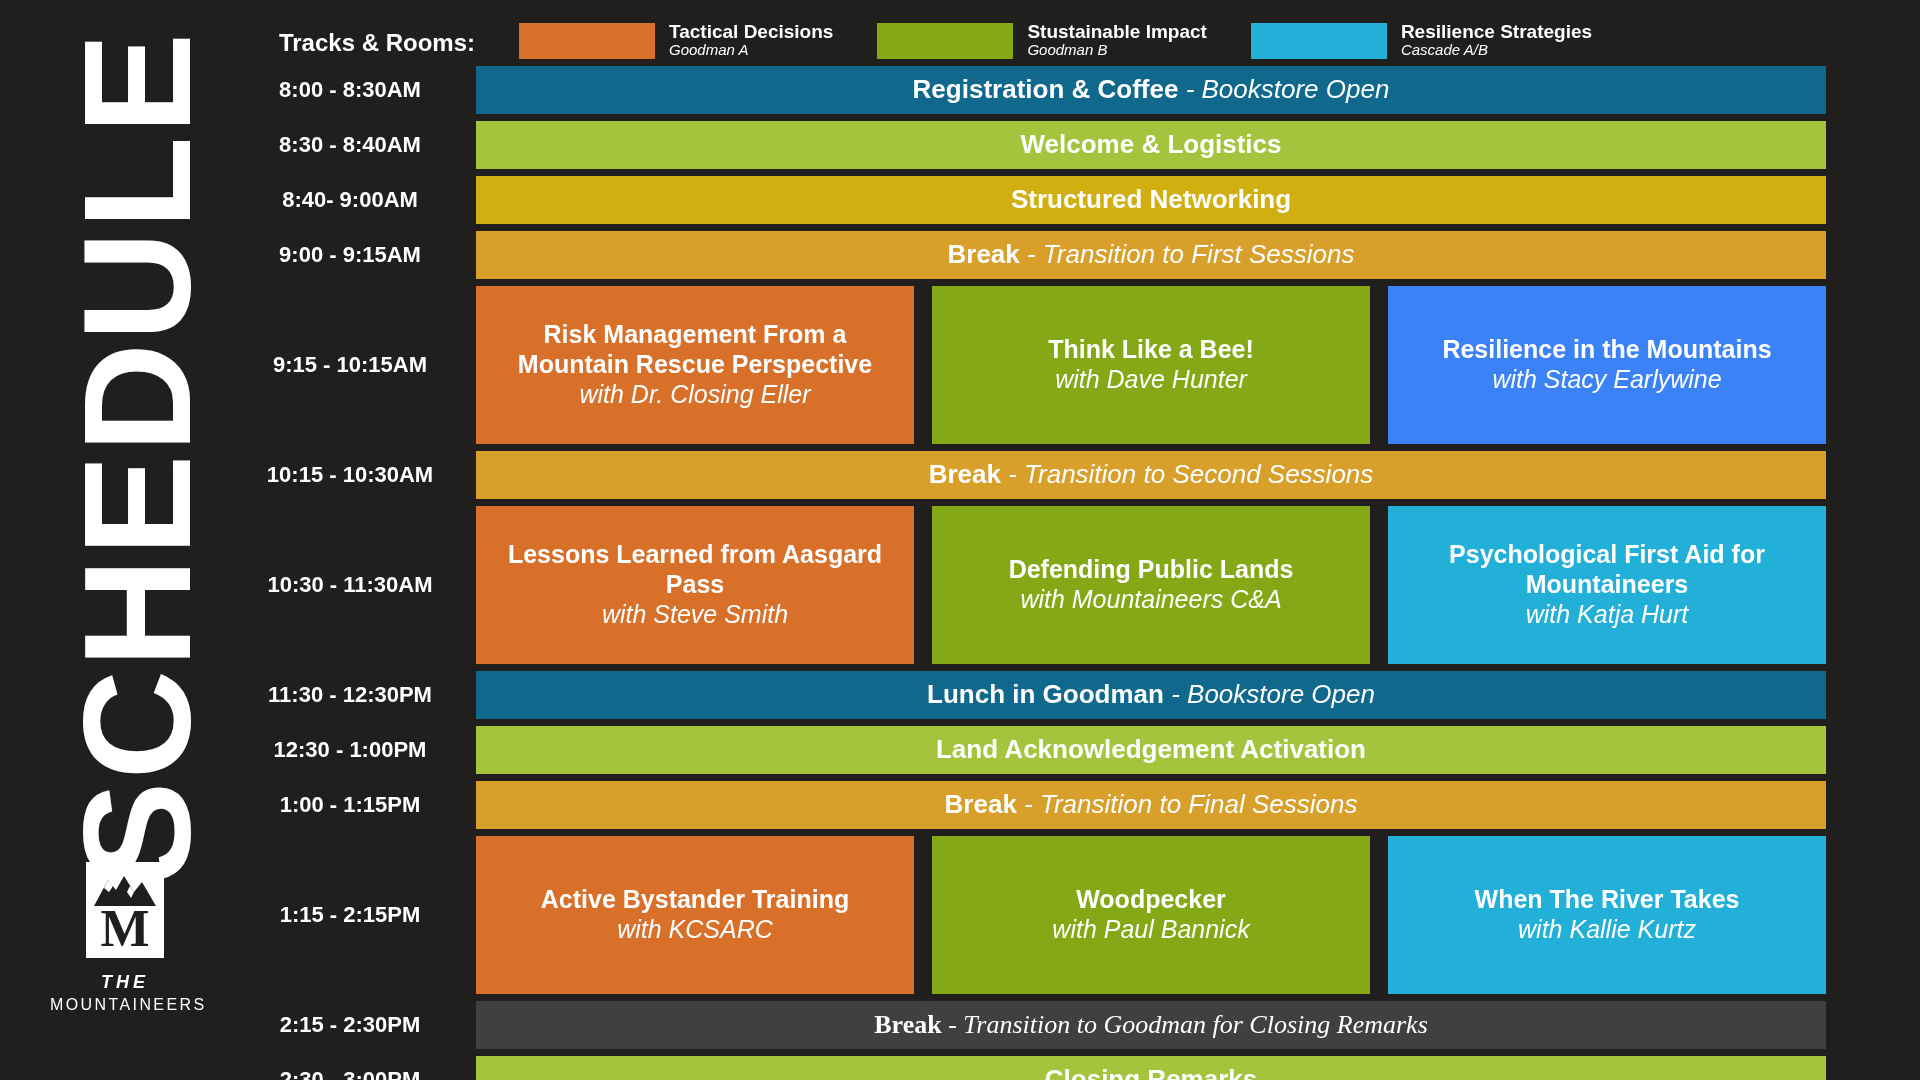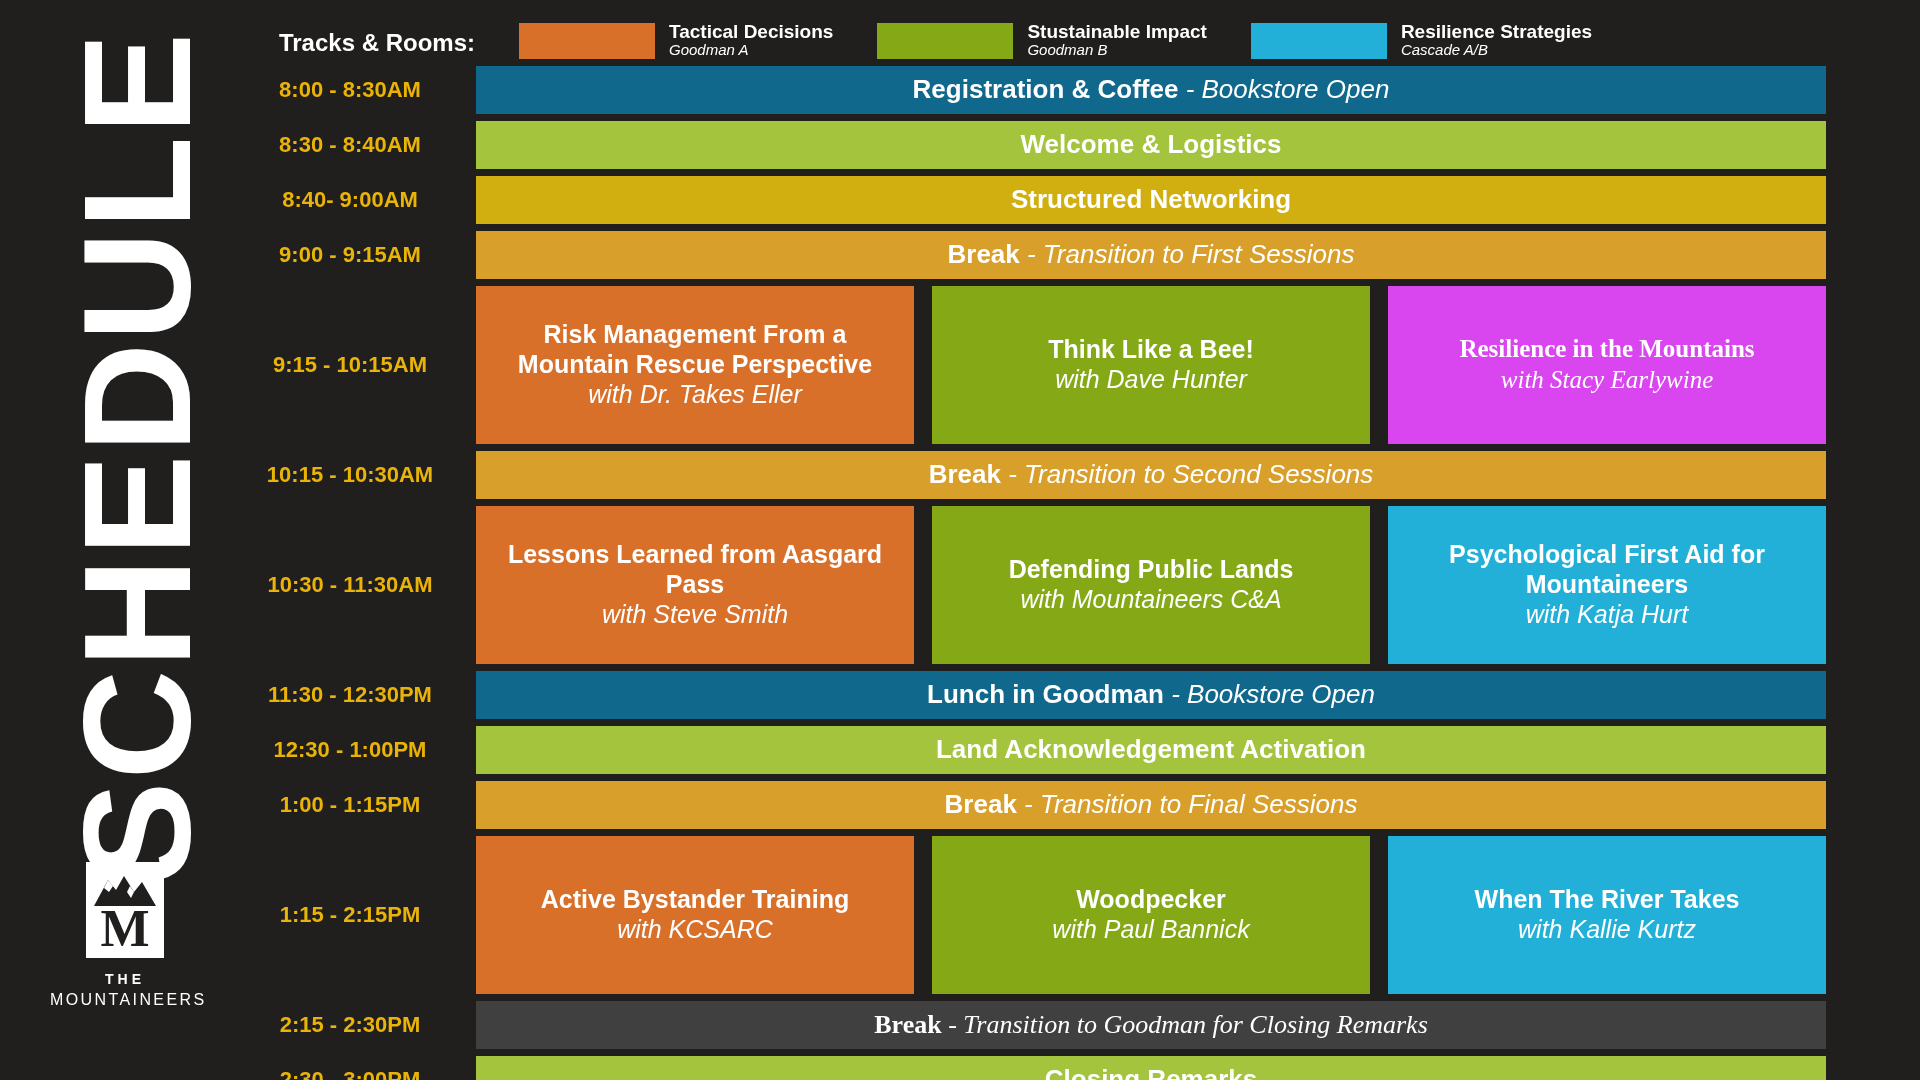--- a/index.html
+++ b/index.html
@@ -49,24 +49,25 @@
   .logo-mark {
     width:78px; height:96px;
     margin:0 auto 12px auto;
     background:#ffffff;
     position:relative;
     display:block;
   }
   .logo-mark svg { display:block; }
   .logo-text-the {
     color:#ffffff;
-    font-size:14px;
+    font-size:18px;
     font-weight:bold;
     letter-spacing:4px;
     line-height:1.35;
+    font-style:italic;
   }
   .logo-text-mtn {
     color:#ffffff;
     font-size:16px;
     font-weight:normal;
     letter-spacing:2.4px;
     line-height:1.35;
     white-space:nowrap;
   }
 
@@ -125,21 +126,21 @@
     display:flex;
     align-items:stretch;
     margin-bottom:7px;
   }
   .time-cell {
     width:246px;
     flex:0 0 246px;
     display:flex;
     align-items:center;
     justify-content:center;
-    color:#eab308;
+    color:#ffffff;
     font-weight:bold;
     font-size:22px;
     white-space:nowrap;
     padding-right:6px;
   }
   .bars {
     flex:1 1 auto;
     display:flex;
     gap:18px;
   }
@@ -257,27 +258,27 @@
           <div class="bar" style="background: rgb(217, 159, 43);">
             <div class="bar-inline"><b>Break</b><i> - Transition to First Sessions</i></div>
           </div>
         </div>
       </div>
       <div class="row row-session">
         <div class="time-cell">9:15 - 10:15AM</div>
         <div class="bars">
           <div class="bar" style="background: rgb(217, 112, 42);">
             <div class="bar-title">Risk Management From a Mountain Rescue Perspective</div>
-            <div class="bar-sub">with Dr. Takes Eller</div>
+            <div class="bar-sub">with Dr. Closing Eller</div>
           </div>
           <div class="bar" style="background: rgb(133, 169, 22);">
             <div class="bar-title">Think Like a Bee!</div>
             <div class="bar-sub">with Dave Hunter</div>
           </div>
-          <div class="bar" style="background: #d946ef; font-family: Liberation Serif, serif;">
+          <div class="bar" style="background: #3b82f6;">
             <div class="bar-title">Resilience in the Mountains</div>
             <div class="bar-sub">with Stacy Earlywine</div>
           </div>
         </div>
       </div>
       <div class="row row-full">
         <div class="time-cell">10:15 - 10:30AM</div>
         <div class="bars">
           <div class="bar" style="background: rgb(217, 159, 43);">
             <div class="bar-inline"><b>Break</b><i> - Transition to Second Sessions</i></div>

